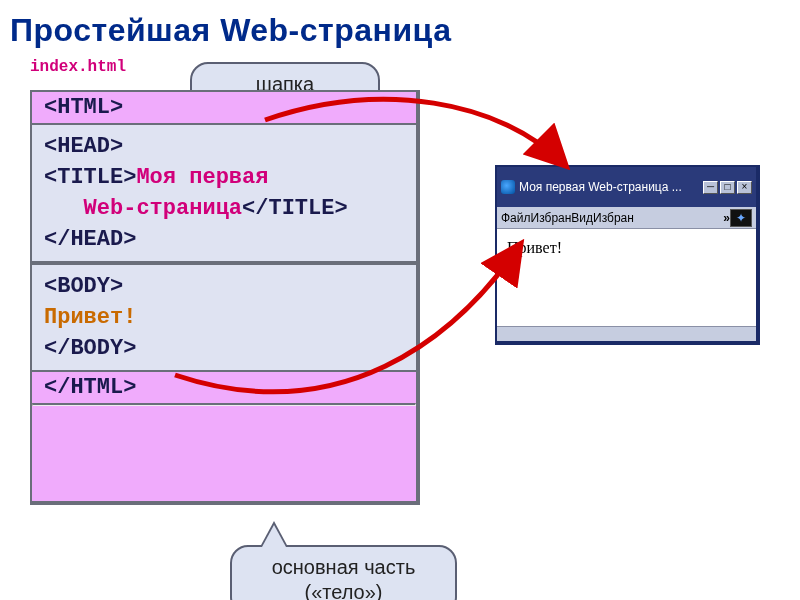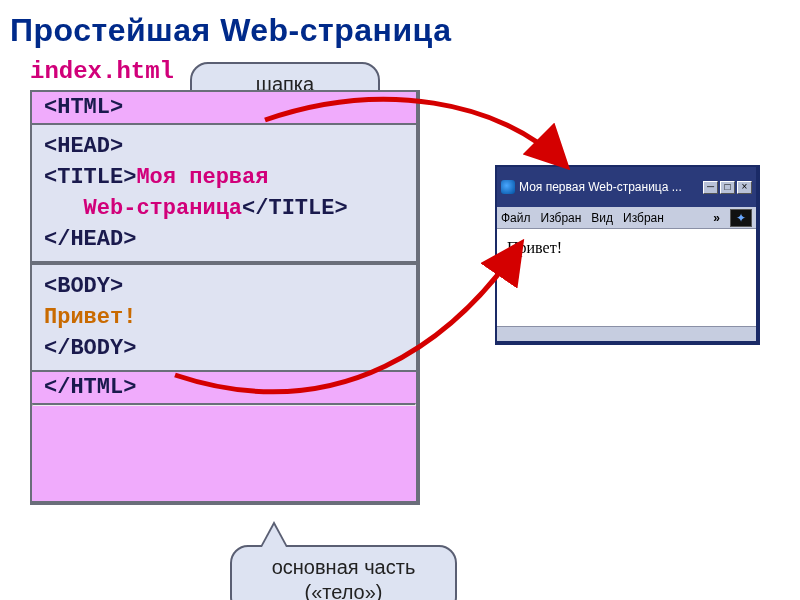--- a/index.html
+++ b/index.html
@@ -14,21 +14,21 @@
   }
   .title {
     font-size: 32px;
     font-weight: bold;
     color: #002a8a;
     padding: 12px 0 0 10px;
     letter-spacing: 0.5px;
   }
   .filename {
     font-family: "Courier New", Courier, monospace;
-    font-size: 24px;
+    font-size: 16px;
     font-weight: bold;
     color: #d1007a;
     position: absolute;
     top: 58px;
     left: 30px;
   }
 
   
   .code-panel {
     position: absolute;
@@ -166,21 +166,20 @@
     display: inline-flex;
     align-items: center; justify-content: center;
     color:#000; font-size:10px; line-height:1;
   }
   .browser .bar-menu {
     background: #c6cde0;
     color: #000;
     display: flex;
     align-items: center;
     padding: 2px 4px;
-    gap: 10px;
     height: 22px;
     font-size: 12px;
     border-bottom: 1px solid #8a90a6;
   }
   .browser .bar-menu .chev {
     margin-left: auto;
     font-weight: bold;
     color: #000;
   }
   .browser .bar-menu .globe {

